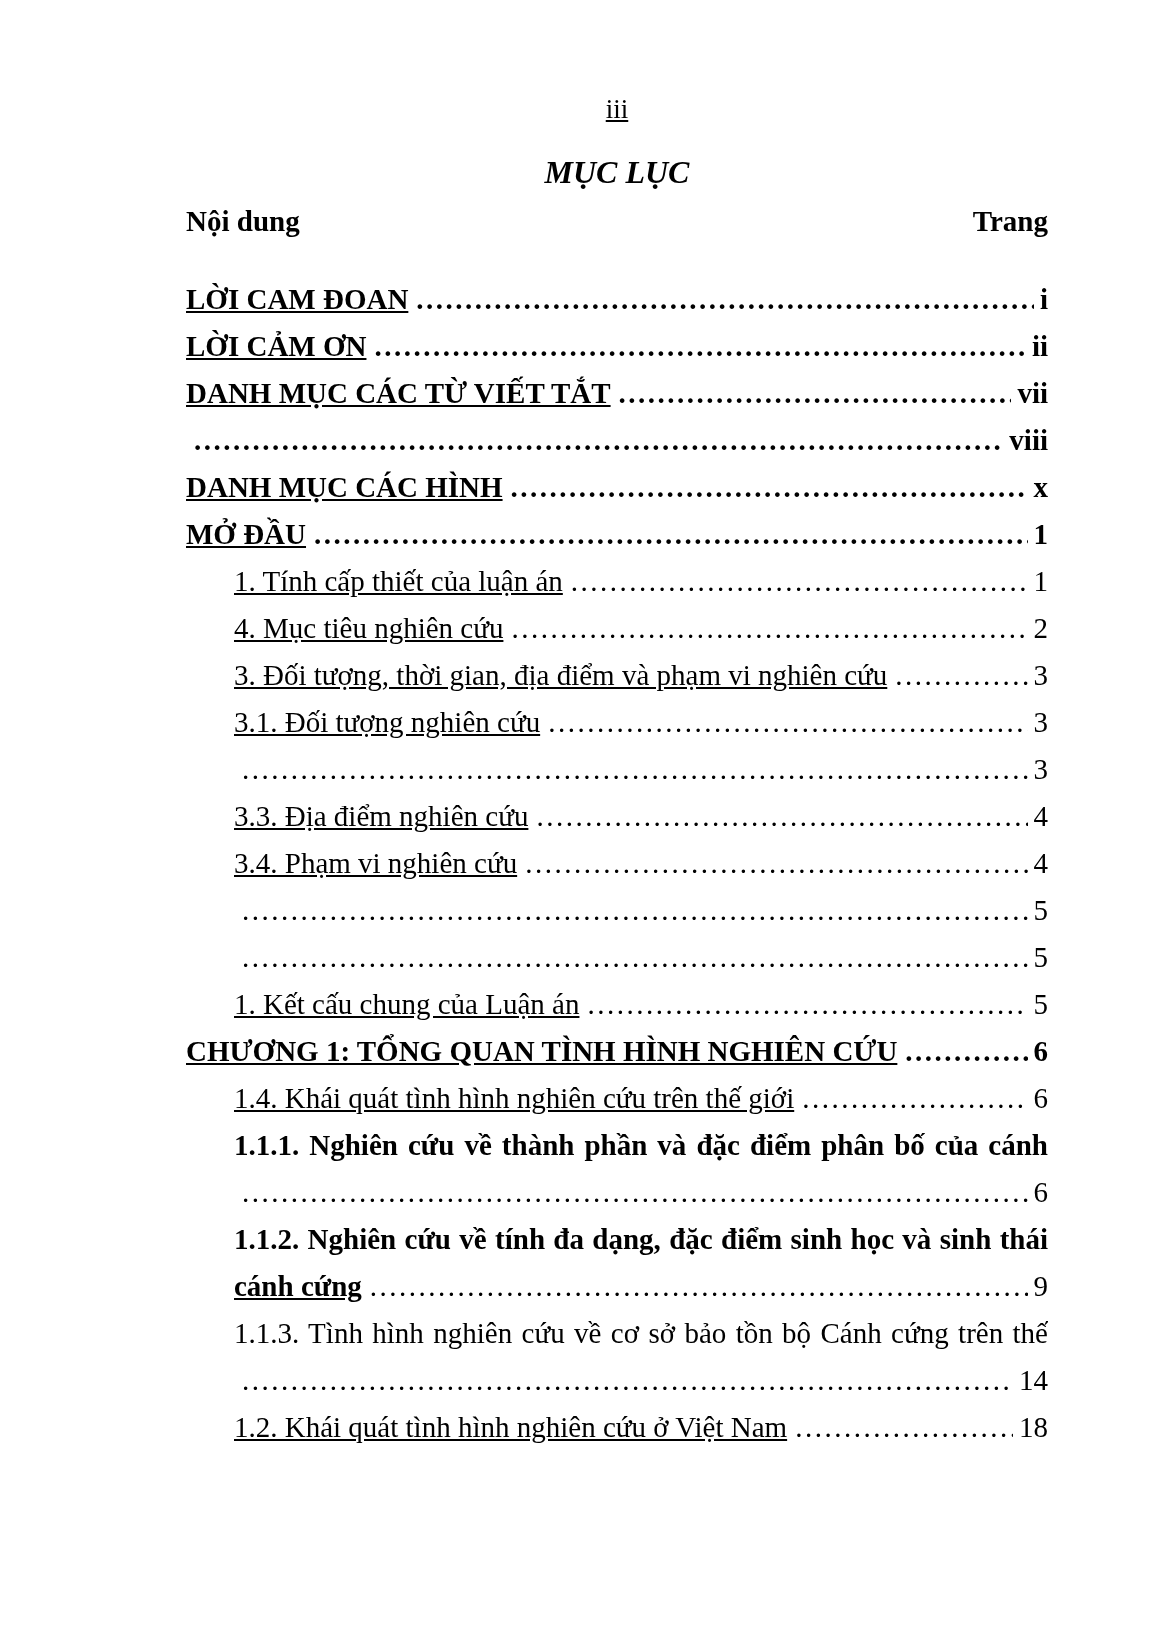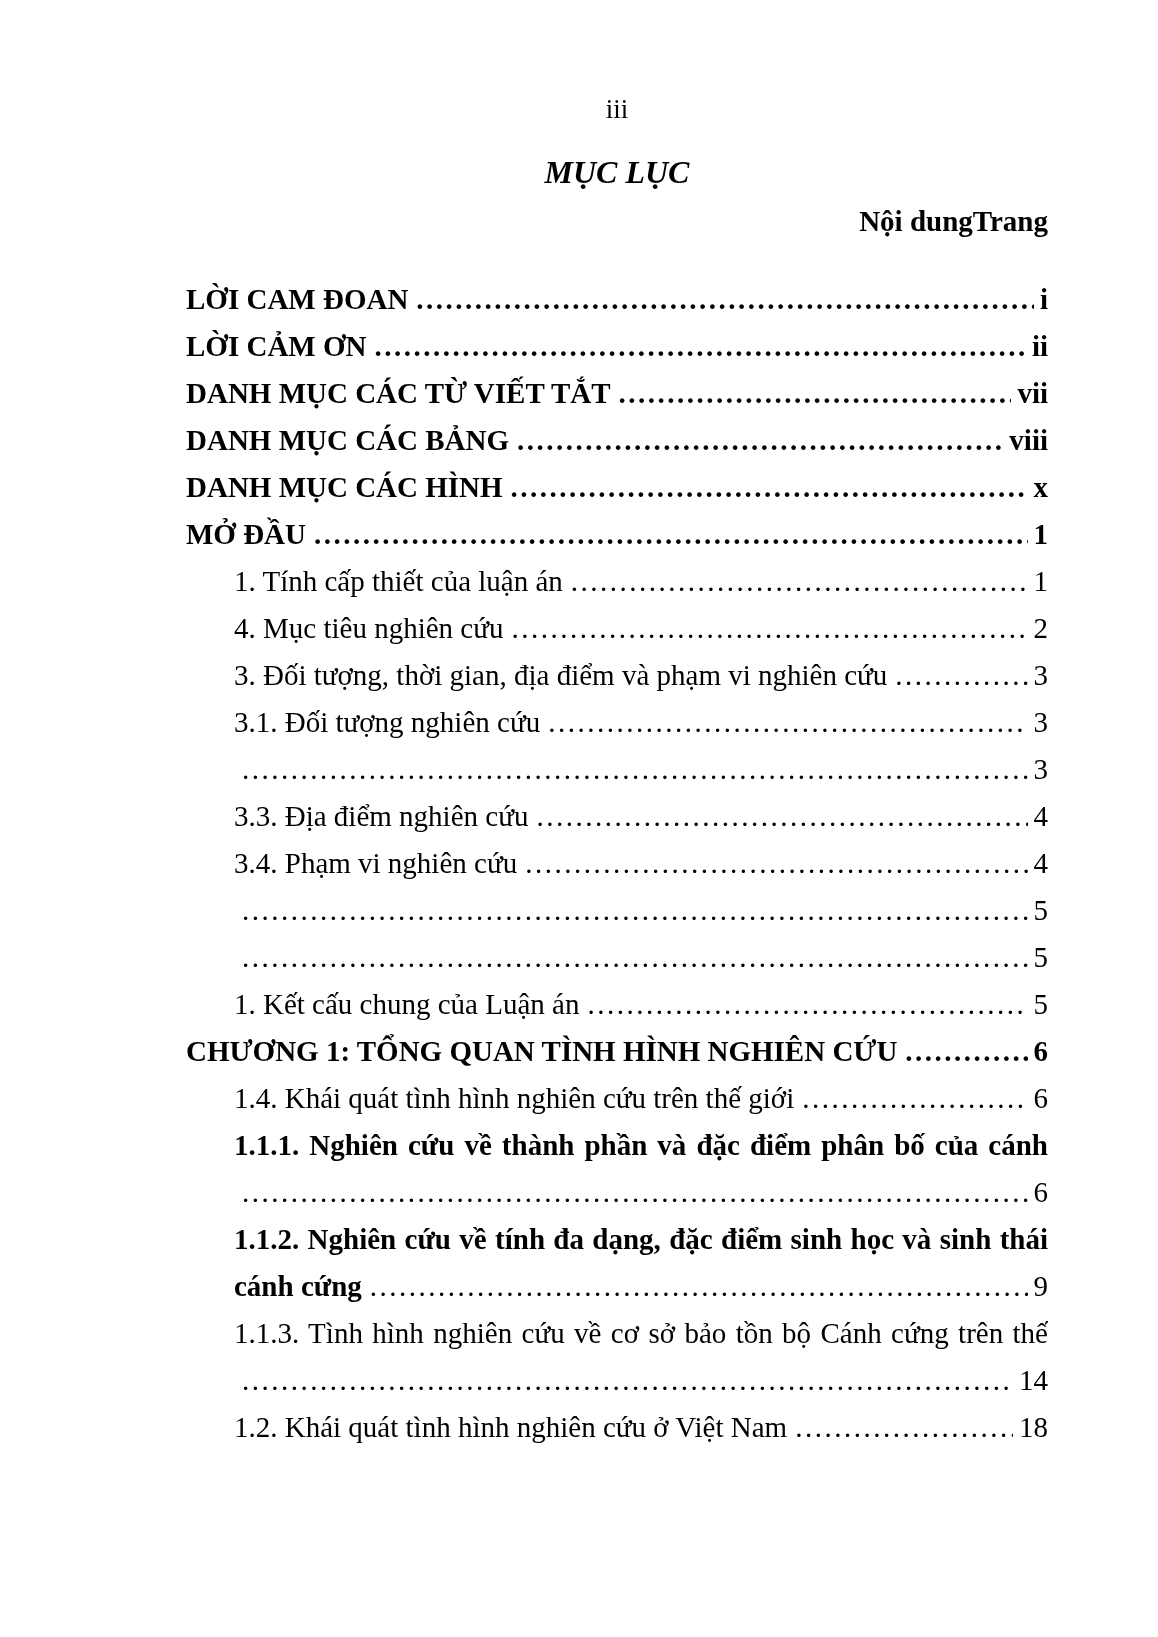--- a/index.html
+++ b/index.html
@@ -23,40 +23,41 @@
     top: 0;
   }
   .folio {
     position: absolute;
     top: 94px;
     left: 0;
     width: 100%;
     text-align: center;
     font-size: 27px;
     line-height: 30px;
+    text-decoration: underline;
   }
   .title {
     position: absolute;
     top: 152px;
     left: 0;
     width: 100%;
     margin: 0;
     text-align: center;
     font-size: 32px;
     line-height: 40px;
     font-weight: bold;
     font-style: italic;
   }
   .colhead {
     position: absolute;
     top: 203px;
     left: 0;
     width: 100%;
     display: flex;
-    justify-content: flex-end;
+    justify-content: space-between;
     font-weight: bold;
     font-size: 29px;
     line-height: 36px;
   }
   .toc {
     position: absolute;
     top: 276px;
     left: 0;
     width: 100%;
     font-size: 29px;
@@ -68,21 +69,21 @@
     line-height: 47px;
     overflow: hidden;
   }
   .toc-row.indent { padding-left: 48px; }
   .toc-row.justified {
     display: block;
     text-align: justify;
     text-align-last: justify;
     white-space: nowrap;
   }
-  .label { white-space: nowrap; flex: 0 0 auto; }
+  .label { white-space: nowrap; flex: 0 0 auto; text-decoration: underline; }
   .leader {
     flex: 1 1 auto;
     min-width: 0;
     overflow: hidden;
     white-space: nowrap;
     letter-spacing: 2.5px;
     margin-left: 8px;
   }
   .pagenum {
     flex: 0 0 auto;
@@ -113,21 +114,20 @@
           <span class="label b">LỜI CẢM ƠN</span>
           <span class="leader b">............................................................................................................................................................................................................................</span>
           <span class="pagenum b">ii</span>
         </div>
         <div class="toc-row">
           <span class="label b">DANH MỤC CÁC TỪ VIẾT TẮT</span>
           <span class="leader b">............................................................................................................................................................................................................................</span>
           <span class="pagenum b">vii</span>
         </div>
         <div class="toc-row">
-          <span class="label b">DANH MỤC CÁC BẢNG</span>
           <span class="leader b">............................................................................................................................................................................................................................</span>
           <span class="pagenum b">viii</span>
         </div>
         <div class="toc-row">
           <span class="label b">DANH MỤC CÁC HÌNH</span>
           <span class="leader b">............................................................................................................................................................................................................................</span>
           <span class="pagenum b">x</span>
         </div>
         <div class="toc-row">
           <span class="label b">MỞ ĐẦU</span>

